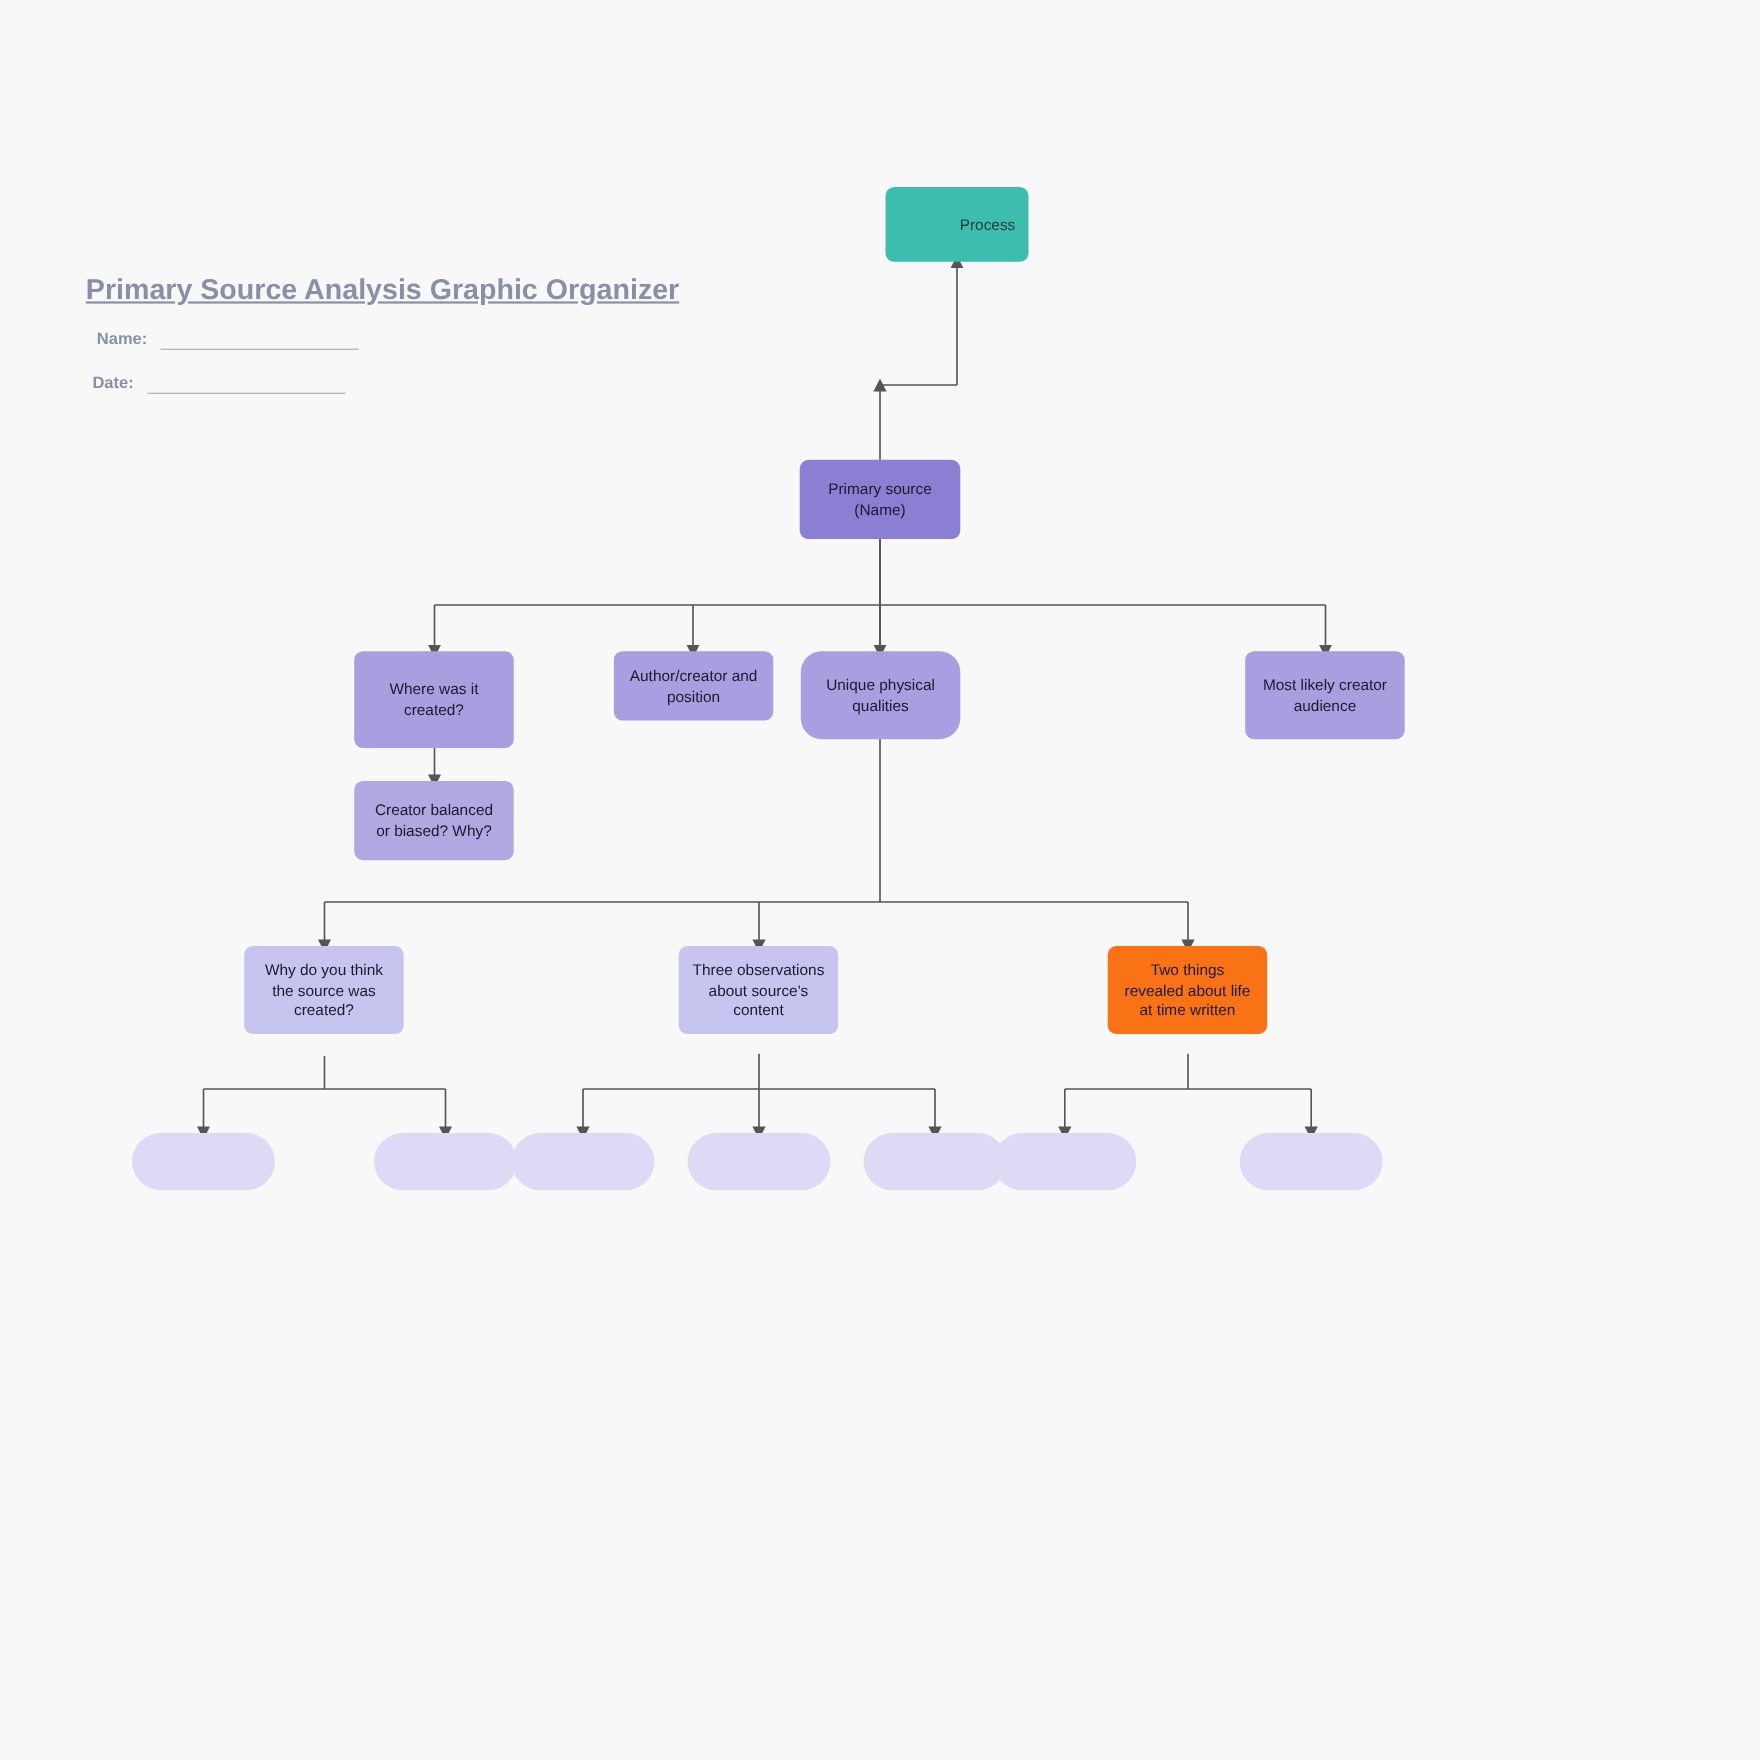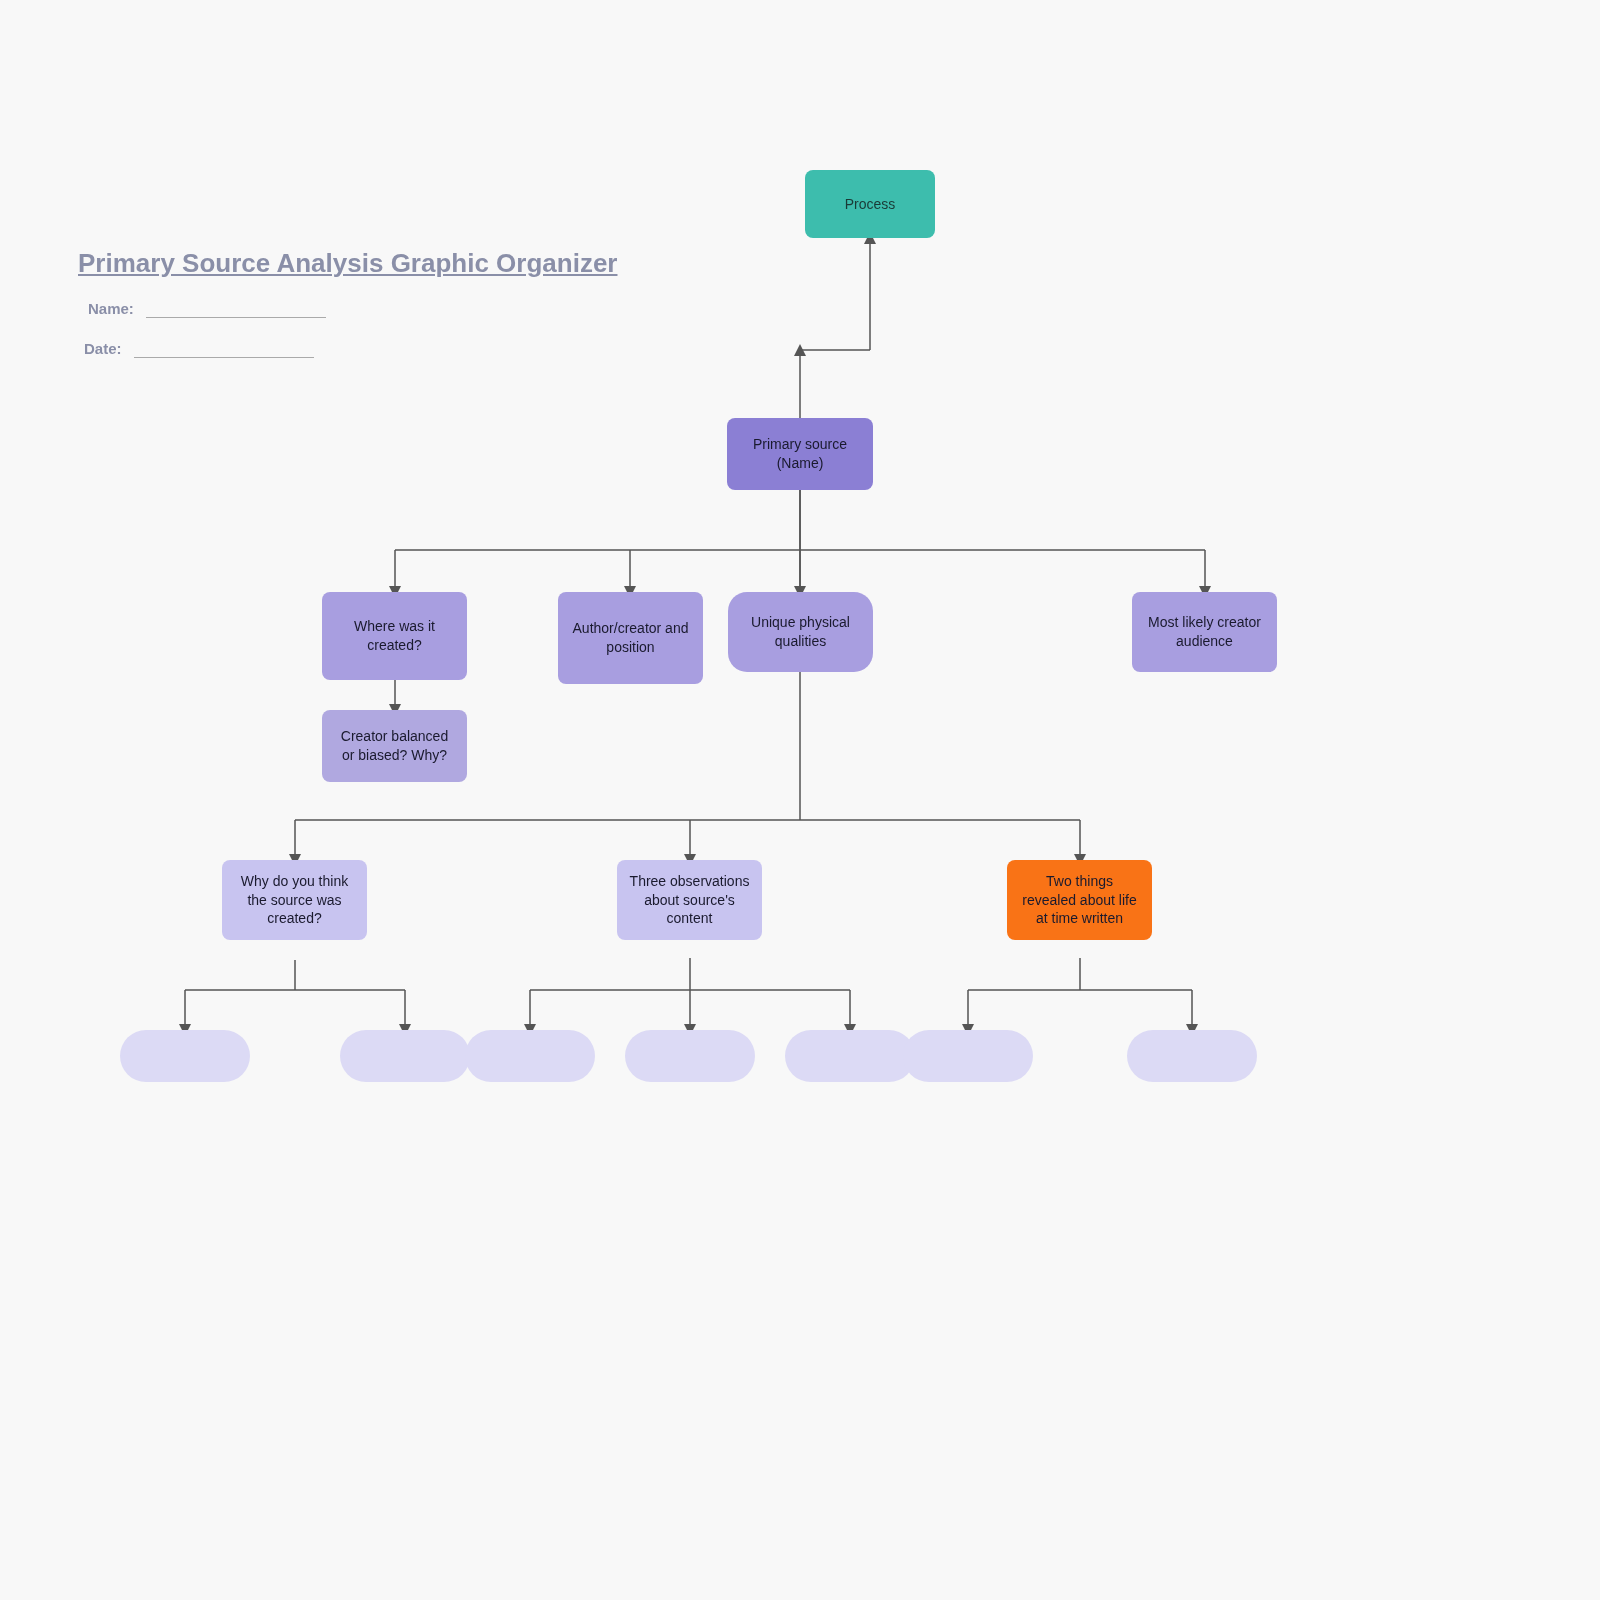--- a/index.html
+++ b/index.html
@@ -56,21 +56,21 @@
       height: 1600px;
       pointer-events: none;
     }
 
     
     .node {
       position: absolute;
       border-radius: 8px;
       display: flex;
       align-items: center;
-      justify-content: center;
+      justify-content: flex-end;
       text-align: center;
       font-size: 14px;
       line-height: 1.35;
       padding: 20px 12px;
     }
 
     .node-teal {
       background: #3dbdad;
       color: #1a3a36;
       width: 130px;
@@ -181,21 +181,21 @@
 </div>
 
 <div class="node node-purple" style="left: 727px; top: 418px; width: 146px; height: 72px;">
   <span>Primary source (Name)</span>
 </div>
 
 <div class="node node-lavender" style="left: 322px; top: 592px; width: 145px; height: 88px;">
   <span>Where was it created?</span>
 </div>
 
-<div class="node node-lavender" style="left: 558px; top: 592px; width: 145px; height: 92px;">
+<div class="node node-lavender" style="left: 558px; top: 592px; width: 145px; height: 63px;">
   <span>Author/creator and position</span>
 </div>
 
 <div class="node node-lavender" style="left: 728px; top: 592px; width: 145px; height: 80px; border-radius: 19px;">
   <span>Unique physical qualities</span>
 </div>
 
 <div class="node node-lavender" style="left: 1132px; top: 592px; width: 145px; height: 80px;">
   <span>Most likely creator audience</span>
 </div>

